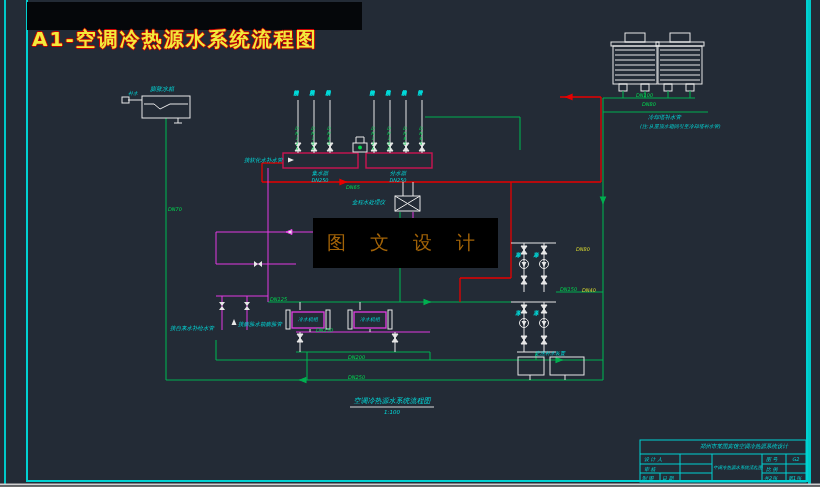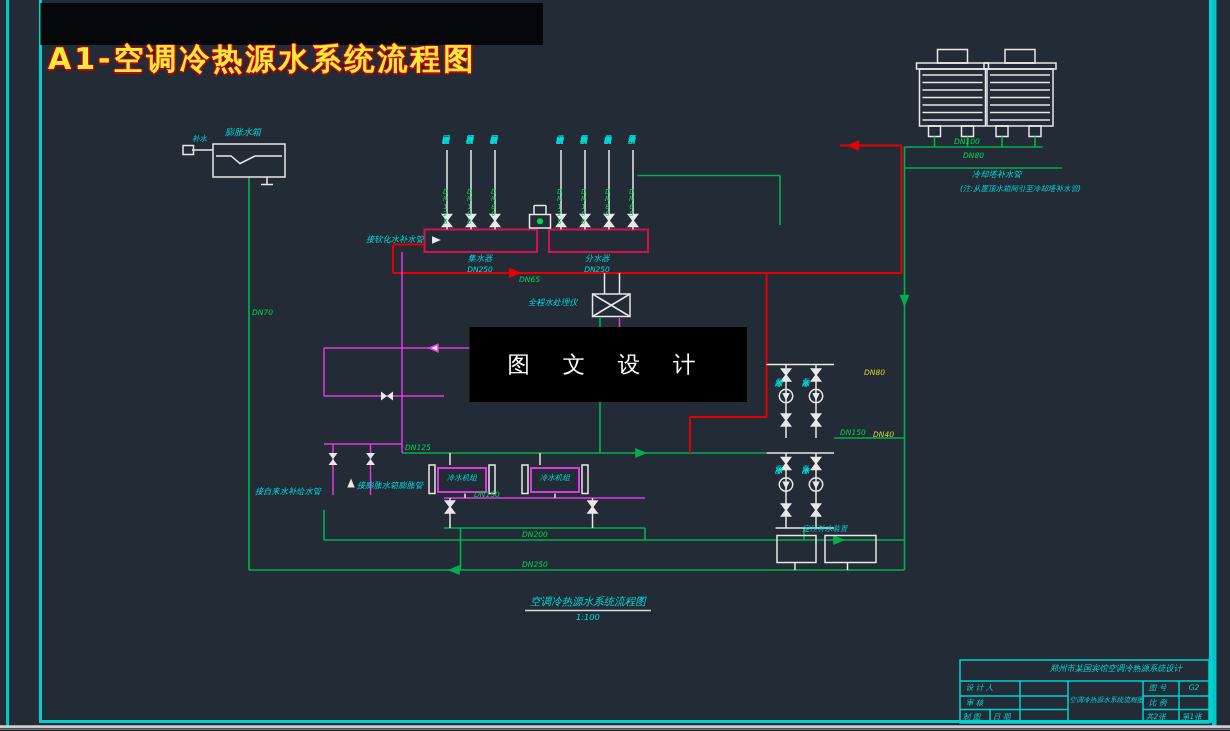--- a/index.html
+++ b/index.html
@@ -10,21 +10,21 @@
   .vt{writing-mode:vertical-rl;text-orientation:upright;line-height:1;letter-spacing:0;}
   .g{color:#00d850;}
   .y{color:#d8d830;}
   .ctr{text-align:center;}
   #titlebar{position:absolute;left:27px;top:2px;width:335px;height:28px;background:#05070a;z-index:4;
             display:flex;align-items:center;}
   #titlebar span{font-size:20px;font-weight:bold;color:#f2ea3c;letter-spacing:2px;padding-left:5px;
             text-shadow:1px 0 #c40000,-1px 0 #c40000,0 1px #c40000,0 -1px #c40000;margin-top:47px;}
   #watermark{position:absolute;left:313px;top:218px;width:185px;height:50px;background:#000;z-index:5;
             display:flex;align-items:center;justify-content:center;}
-  #watermark span{color:#ffffff;font-size:15px;letter-spacing:9px;font-family:Liberation Serif, serif;}
+  #watermark span{color:#a16207;font-size:19px;letter-spacing:9px;}
 </style>
 </head>
 <body>
 
 <div id="stage">
 
 <svg width="820" height="487" viewBox="0 0 820 487">
   <defs>
     <path id="vlvh" d="M-4,-3 L0,0 L-4,3 Z M4,-3 L0,0 L4,3 Z" fill="#e8e8e8"></path>
     <path id="arw" d="M0,-2.5 L6,0 L0,2.5 Z" fill="#e8e8e8"></path>

